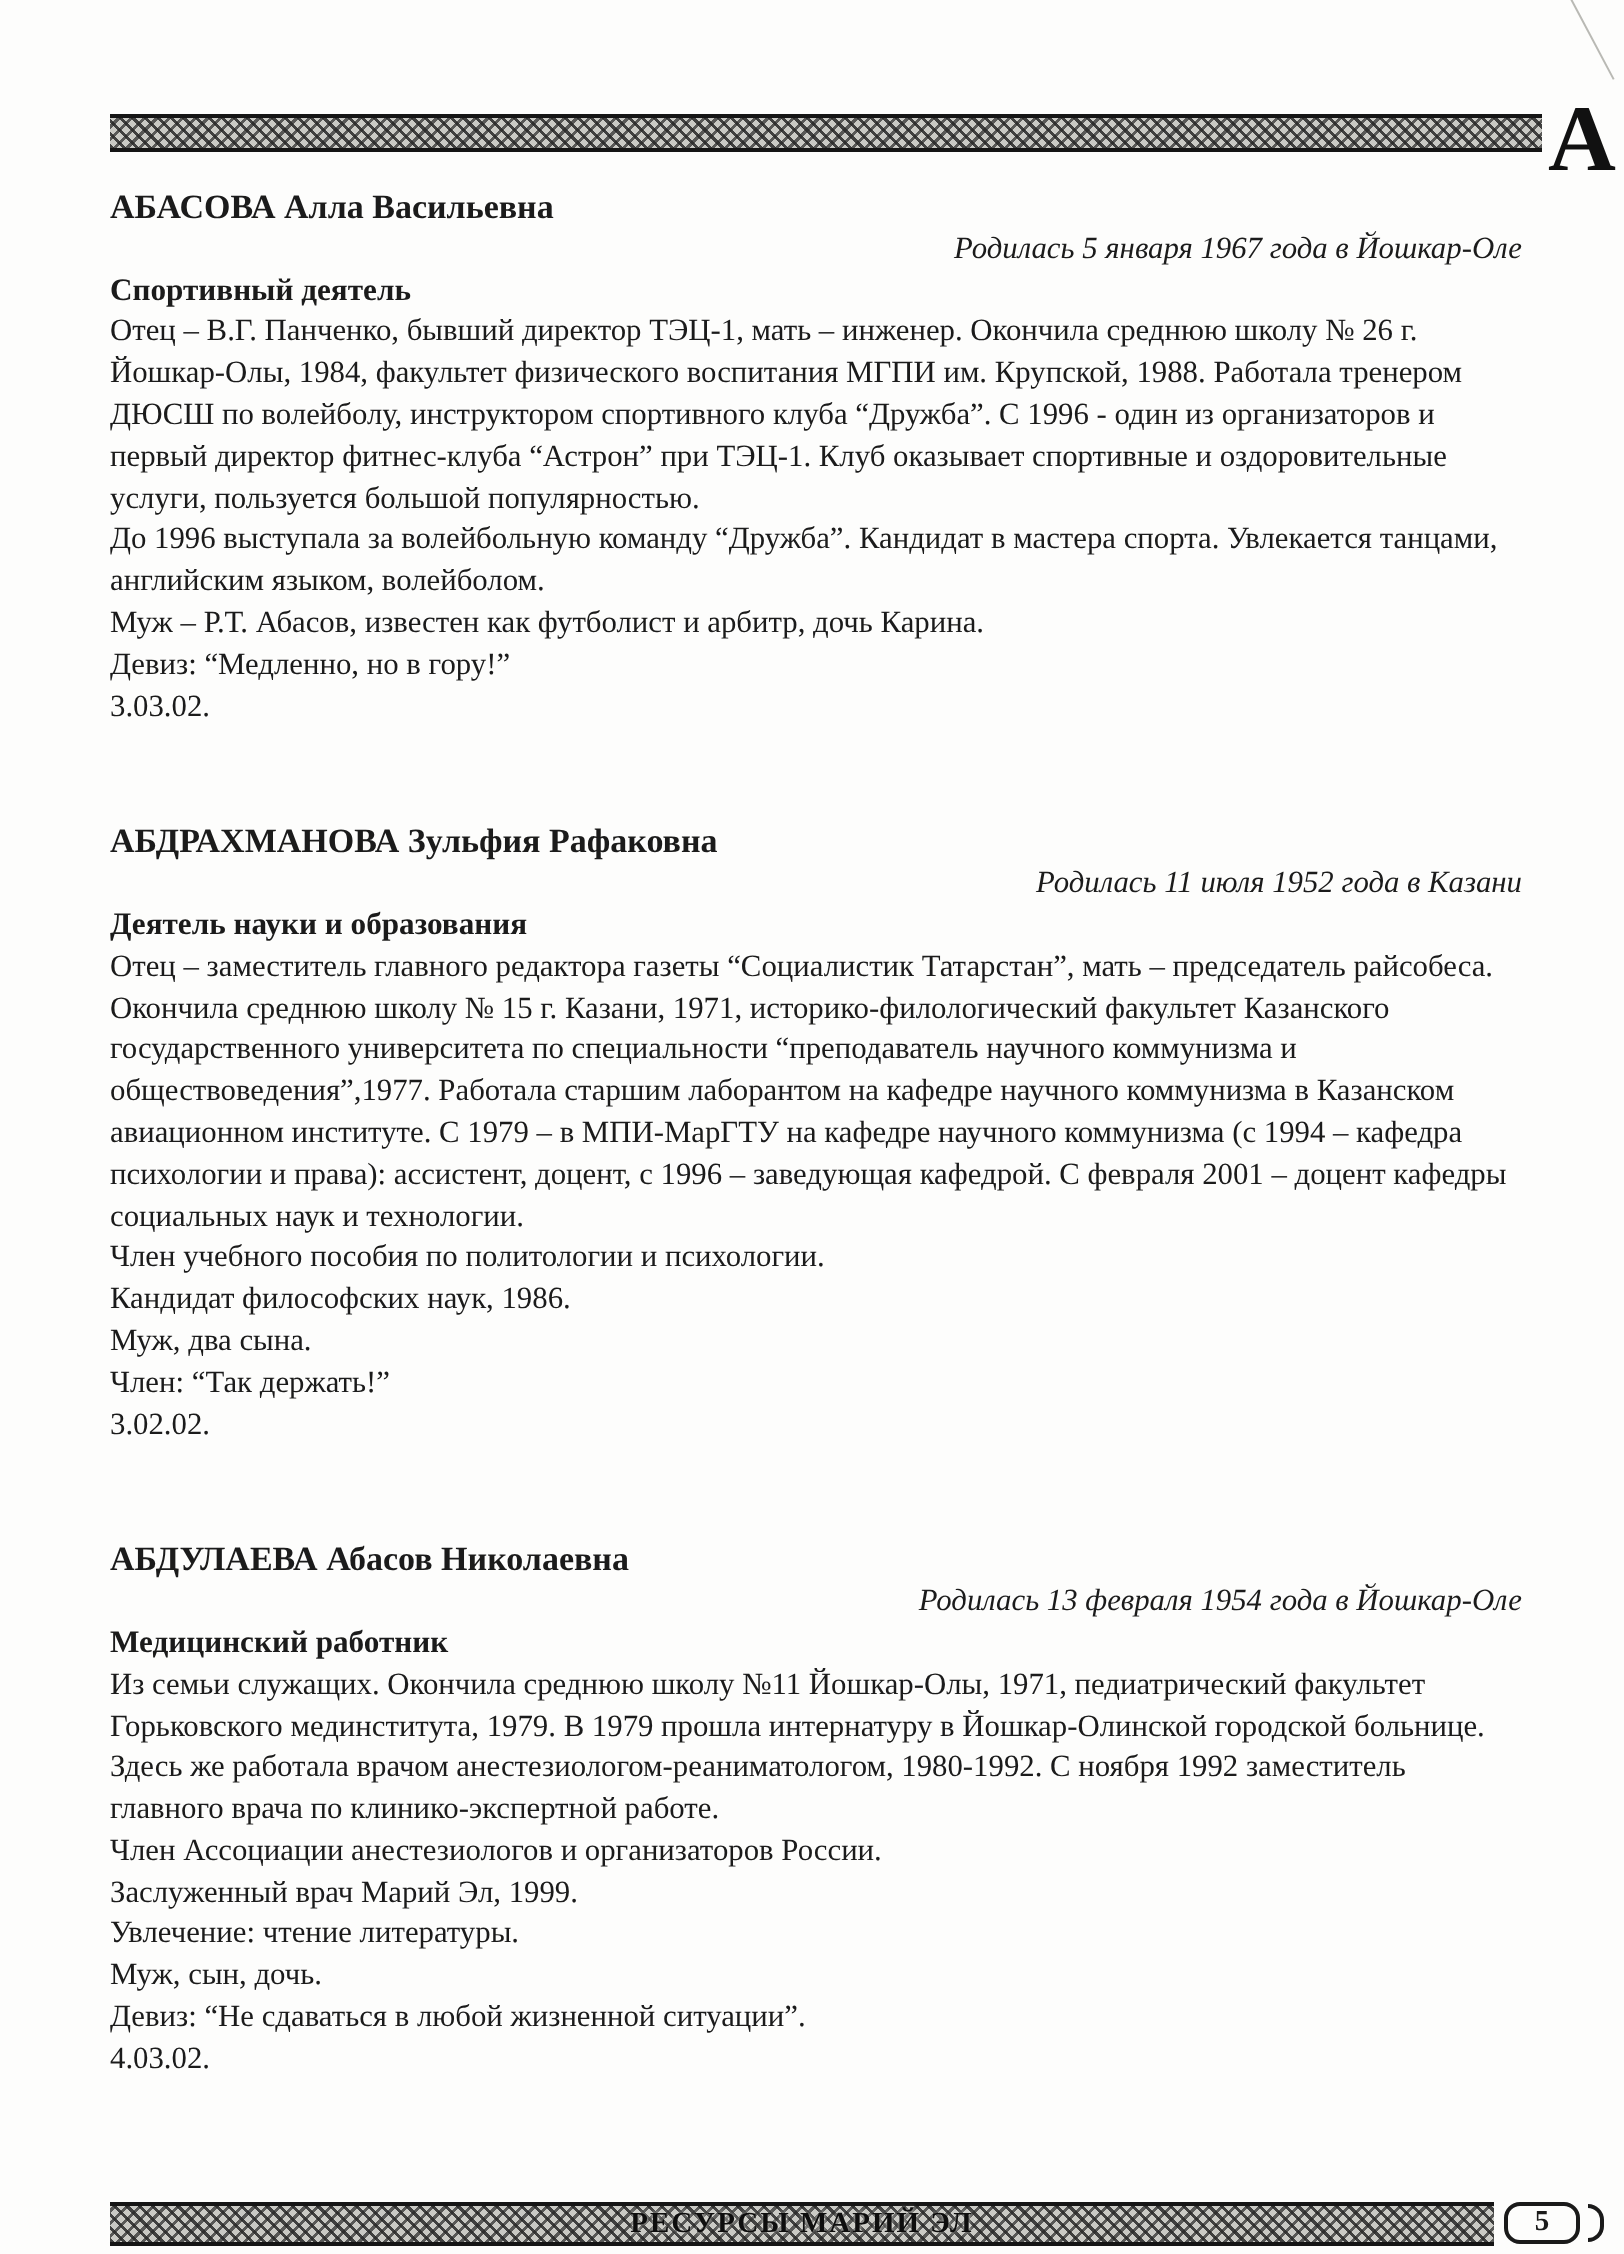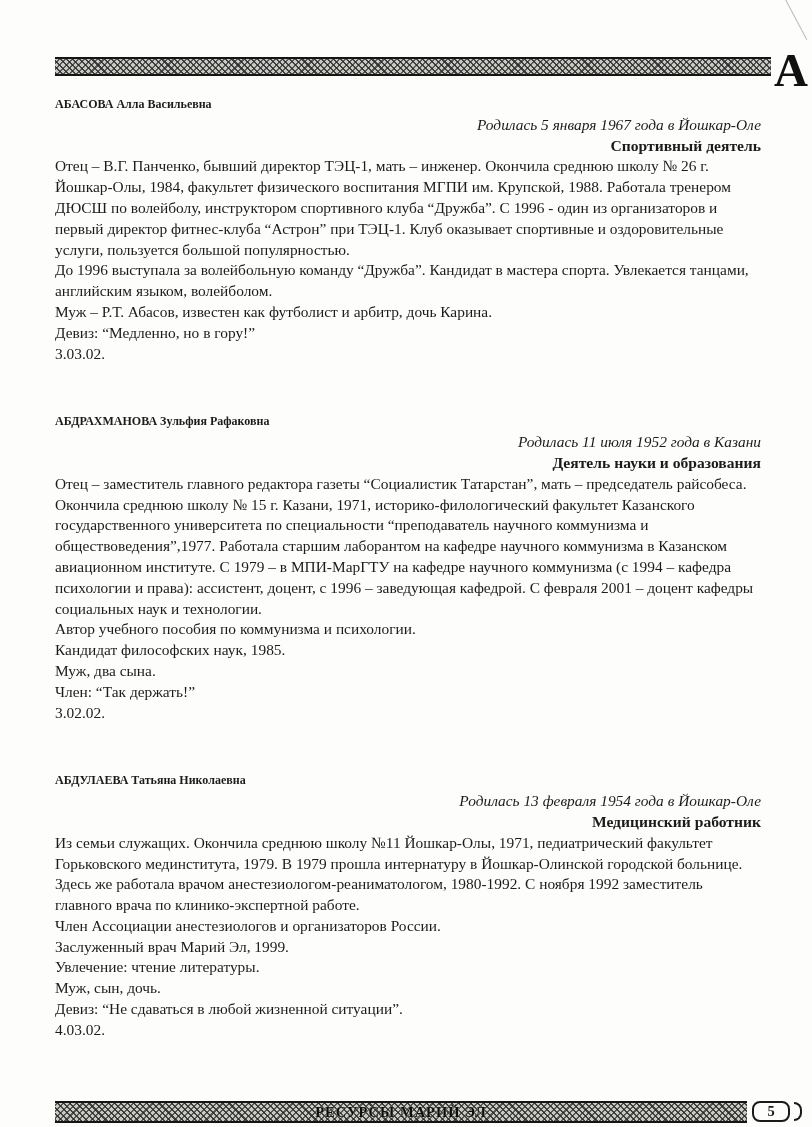--- a/index.html
+++ b/index.html
@@ -61,35 +61,34 @@
     position: absolute;
     left: 55px;
     top: 94px;
     width: 706px;
     font-size: 15.4px;
     line-height: 20.8px;
   }
   .entry { margin: 0 0 47px 0; }
   .entry-name {
     margin: 0;
-    font-size: 12px;
+    font-size: 17px;
     font-weight: bold;
     line-height: 20.8px;
   }
   .entry-born {
     margin: 0;
     font-style: italic;
     text-align: right;
   }
   .entry-category {
     margin: 0;
     font-size: 15.6px;
     font-weight: bold;
     line-height: 20.8px;
-    text-align: right;
   }
   .entry p { margin: 0; }
 
   
   .footer-bar {
     position: absolute;
     left: 55px;
     top: 1101px;
     width: 692px;
     height: 22px;
@@ -153,29 +152,29 @@
       <p>Муж – Р.Т. Абасов, известен как футболист и арбитр, дочь Карина.</p>
       <p>Девиз: “Медленно, но в гору!”</p>
       <p>3.03.02.</p>
     </article>
 
     <article class="entry">
       <h2 class="entry-name">АБДРАХМАНОВА Зульфия Рафаковна</h2>
       <p class="entry-born">Родилась 11 июля 1952 года в Казани</p>
       <h3 class="entry-category">Деятель науки и образования</h3>
       <p>Отец – заместитель главного редактора газеты “Социалистик Татарстан”, мать – председатель райсобеса. Окончила среднюю школу № 15 г. Казани, 1971, историко-филологический факультет Казанского государственного университета по специальности “преподаватель научного коммунизма и обществоведения”,1977. Работала старшим лаборантом на кафедре научного коммунизма в Казанском авиационном институте. С 1979 – в МПИ-МарГТУ на кафедре научного коммунизма (с 1994 – кафедра психологии и права): ассистент, доцент, с 1996 – заведующая кафедрой. С февраля 2001 – доцент кафедры социальных наук и технологии.</p>
-      <p>Автор учебного пособия по коммунизма и психологии.</p>
-      <p>Кандидат философских наук, 1985.</p>
+      <p>Член учебного пособия по политологии и психологии.</p>
+      <p>Кандидат философских наук, 1986.</p>
       <p>Муж, два сына.</p>
       <p>Член: “Так держать!”</p>
       <p>3.02.02.</p>
     </article>
 
     <article class="entry">
-      <h2 class="entry-name">АБДУЛАЕВА Татьяна Николаевна</h2>
+      <h2 class="entry-name">АБДУЛАЕВА Абасов Николаевна</h2>
       <p class="entry-born">Родилась 13 февраля 1954 года в Йошкар-Оле</p>
       <h3 class="entry-category">Медицинский работник</h3>
       <p>Из семьи служащих. Окончила среднюю школу №11 Йошкар-Олы, 1971, педиатрический факультет Горьковского мединститута, 1979. В 1979 прошла интернатуру в Йошкар-Олинской городской больнице. Здесь же работала врачом анестезиологом-реаниматологом, 1980-1992. С ноября 1992 заместитель главного врача по клинико-экспертной работе.</p>
       <p>Член Ассоциации анестезиологов и организаторов России.</p>
       <p>Заслуженный врач Марий Эл, 1999.</p>
       <p>Увлечение: чтение литературы.</p>
       <p>Муж, сын, дочь.</p>
       <p>Девиз: “Не сдаваться в любой жизненной ситуации”.</p>
       <p>4.03.02.</p>
     </article>

